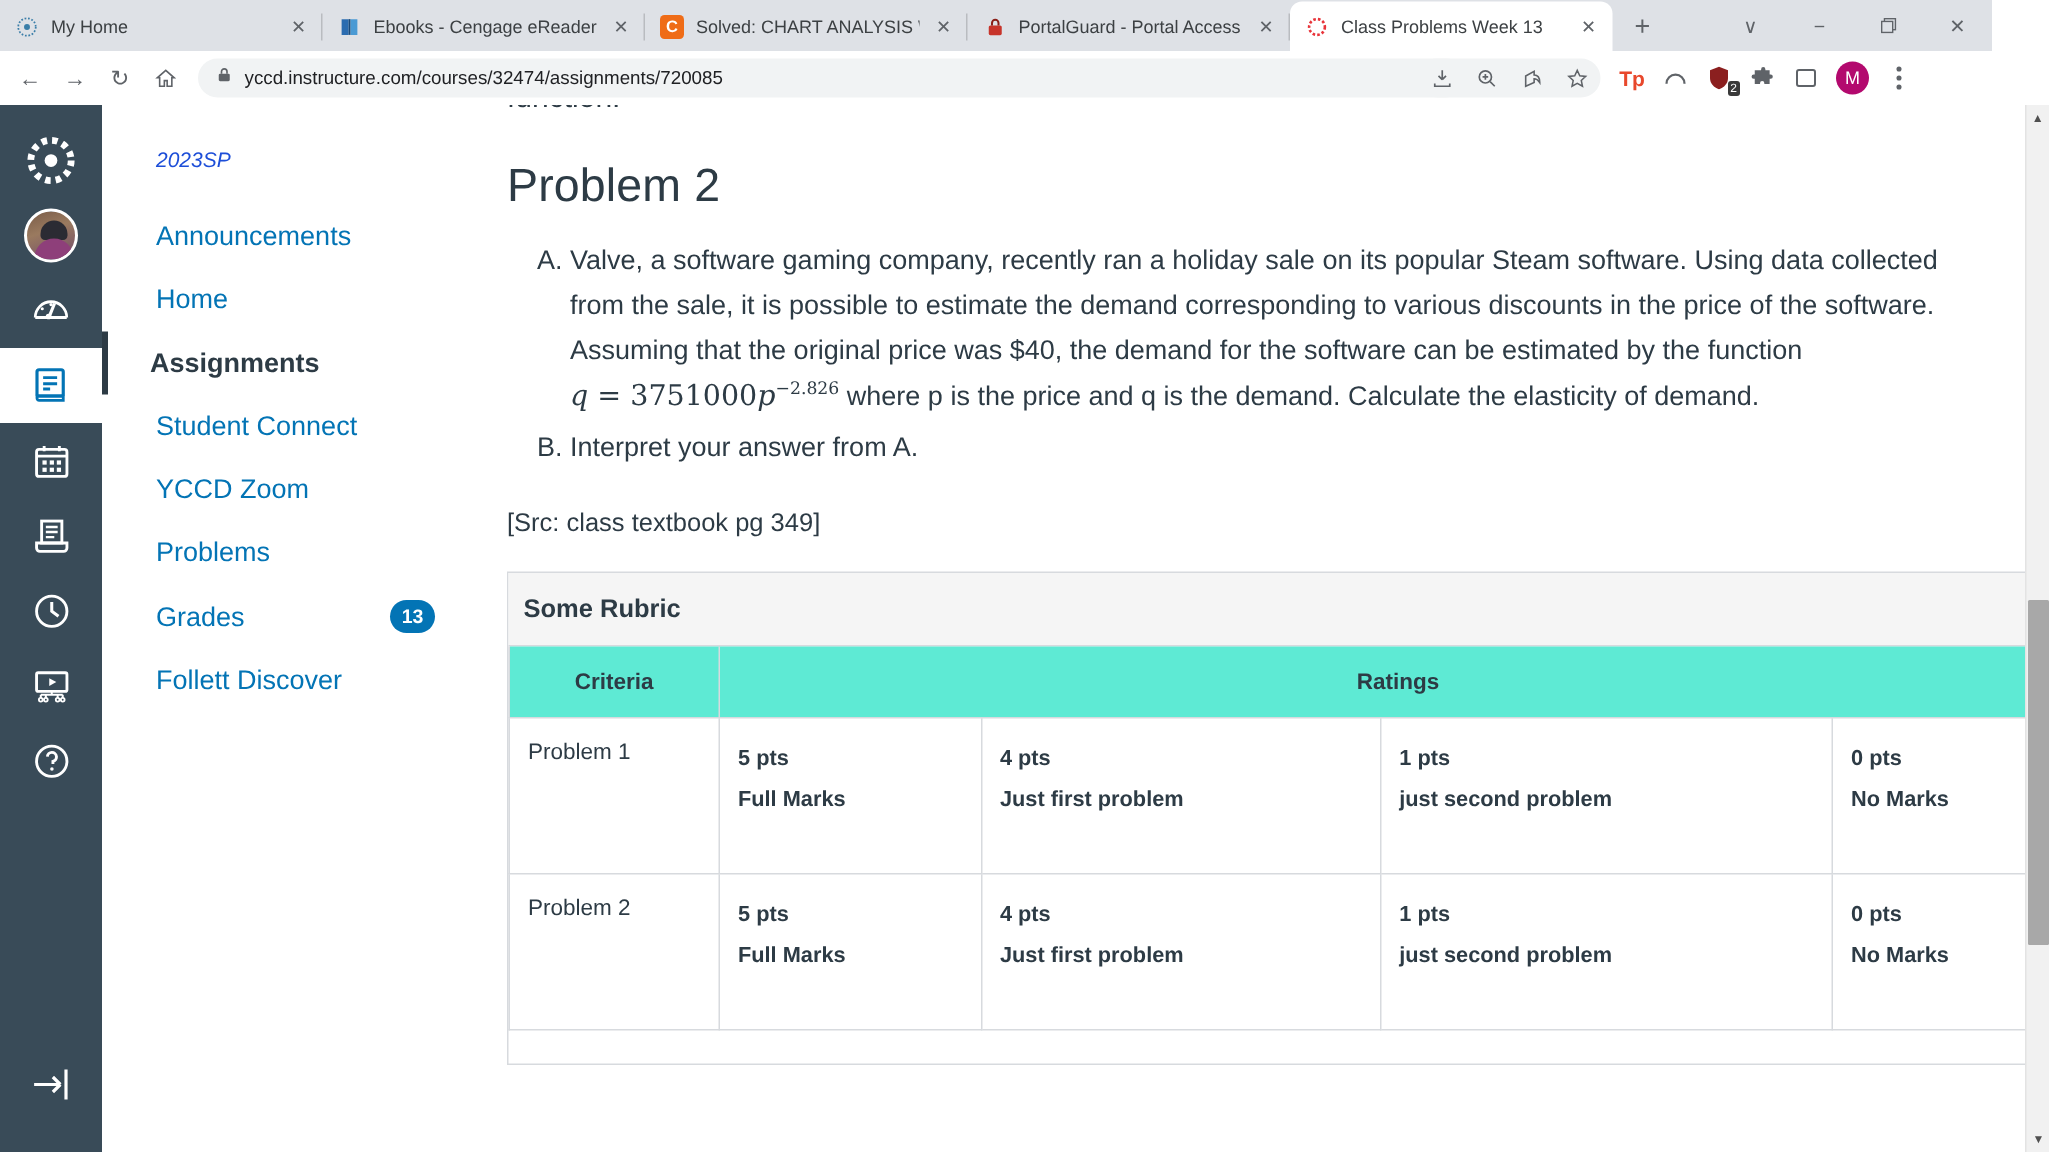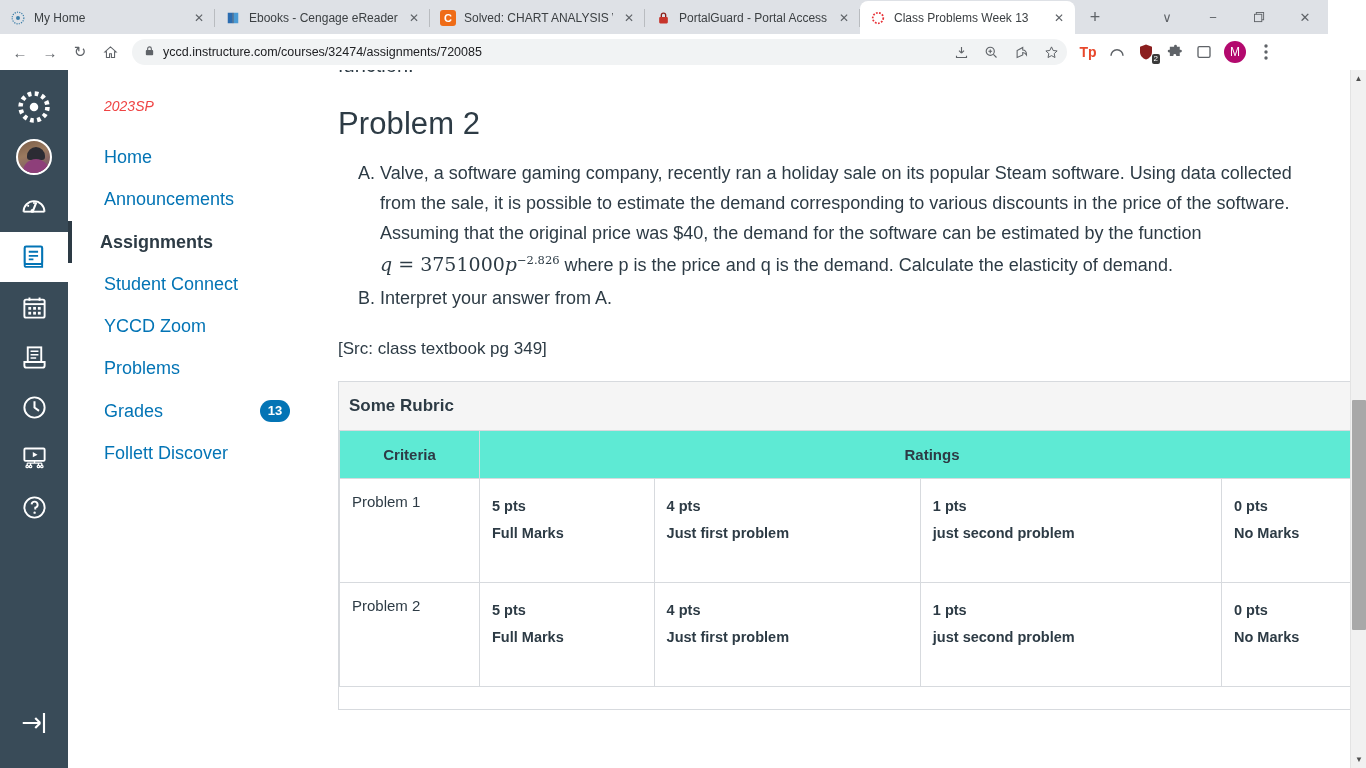--- a/index.html
+++ b/index.html
@@ -127,21 +127,21 @@
     content:""; position:absolute; left:5px; bottom:0; width:26px; height:14px;
     border-radius: 13px 13px 0 0; background:#8e3f7a;
   }
 
   
   .course-nav {
     width: 262px; flex: 0 0 262px; background: #fff;
     padding: 28px 0 0 0;
   }
   .term-label {
-    font-size: 14px; color: #ef4444; font-style: italic;
+    font-size: 14px; color: #1d4ed8; font-style: italic;
     padding-left: 36px; margin-bottom: 22px;
   }
   .course-link {
     display: flex; align-items: center; padding: 9px 12px 9px 36px;
     font-size: 18px; color: #0374B5; position: relative;
     line-height: 1.35;
   }
   .course-link.active {
     color: #2D3B45; font-weight: bold;
     border-left: 4px solid #2D3B45; padding-left: 28px;
@@ -461,24 +461,24 @@
       <svg width="30" height="30" viewBox="0 0 24 24">
           <path d="M3 12h14m0 0l-4-4m4 4l-4 4M20 4v16" fill="none" stroke="#fff" stroke-width="1.7"></path>
         </svg>
     </div>
   </div>
 
   <div class="course-nav">
     <div class="term-label">2023SP</div>
 
     <div class="course-link">
+      <span>Announcements</span>
+    </div>
+    <div class="course-link">
       <span>Home</span>
-    </div>
-    <div class="course-link">
-      <span>Announcements</span>
     </div>
     <div class="course-link active">
       <span>Assignments</span>
     </div>
     <div class="course-link">
       <span>Student Connect</span>
     </div>
     <div class="course-link">
       <span>YCCD Zoom</span>
     </div>

